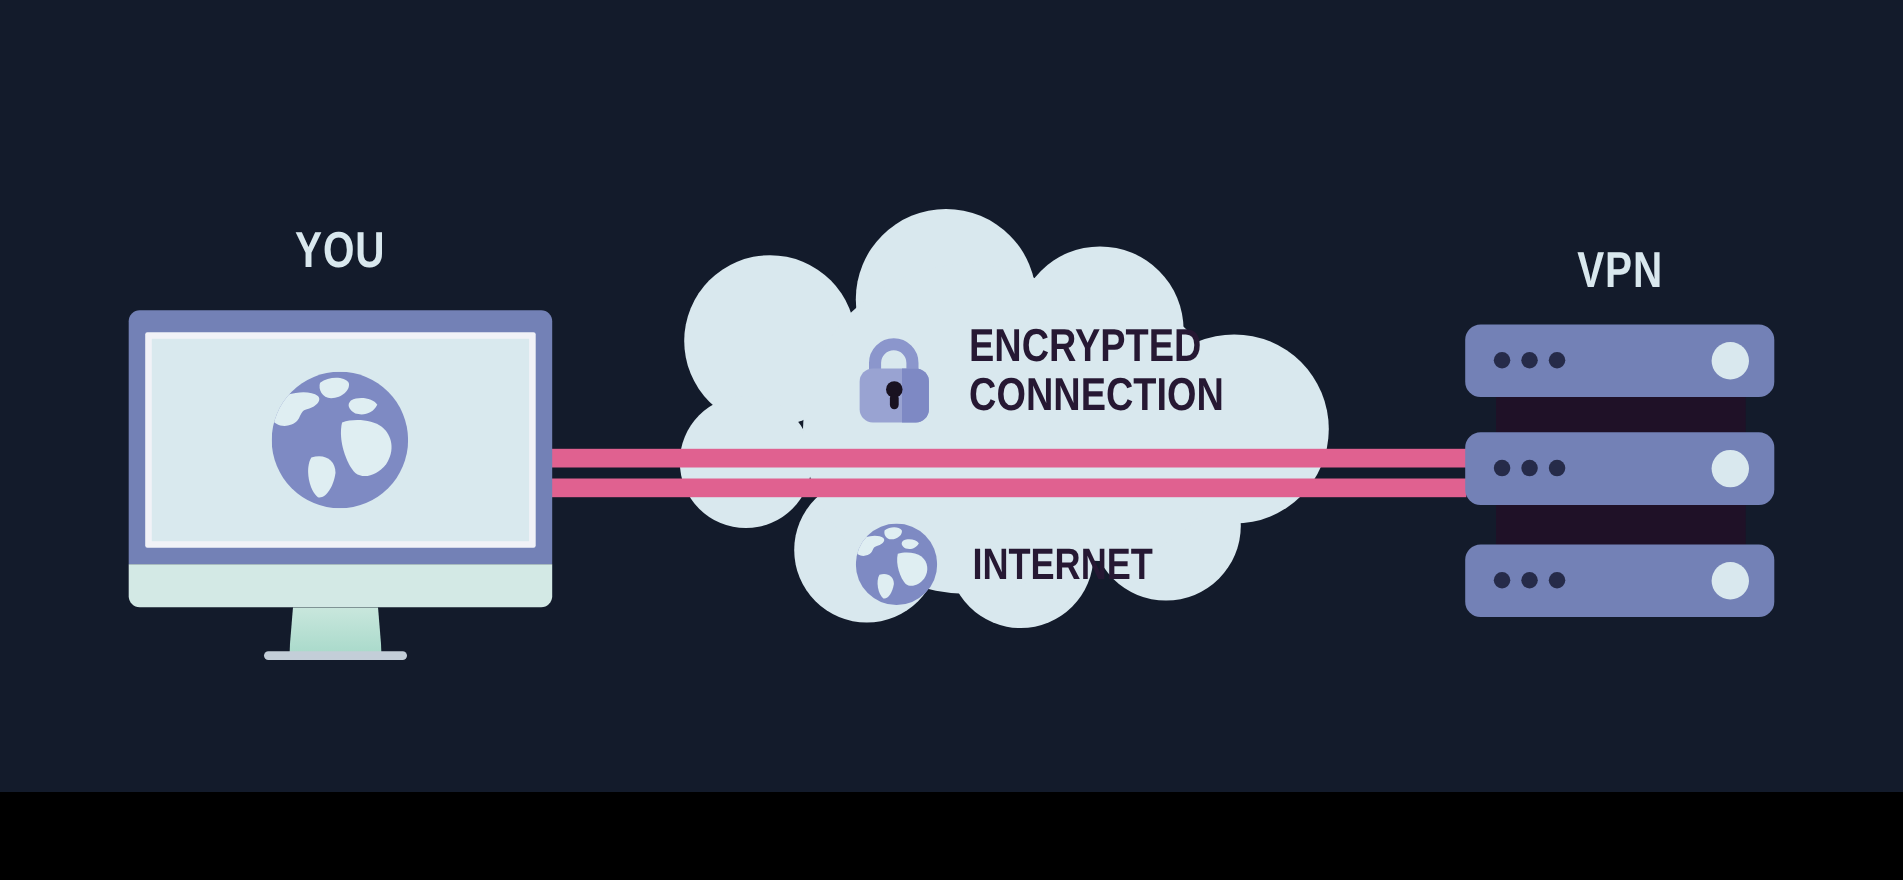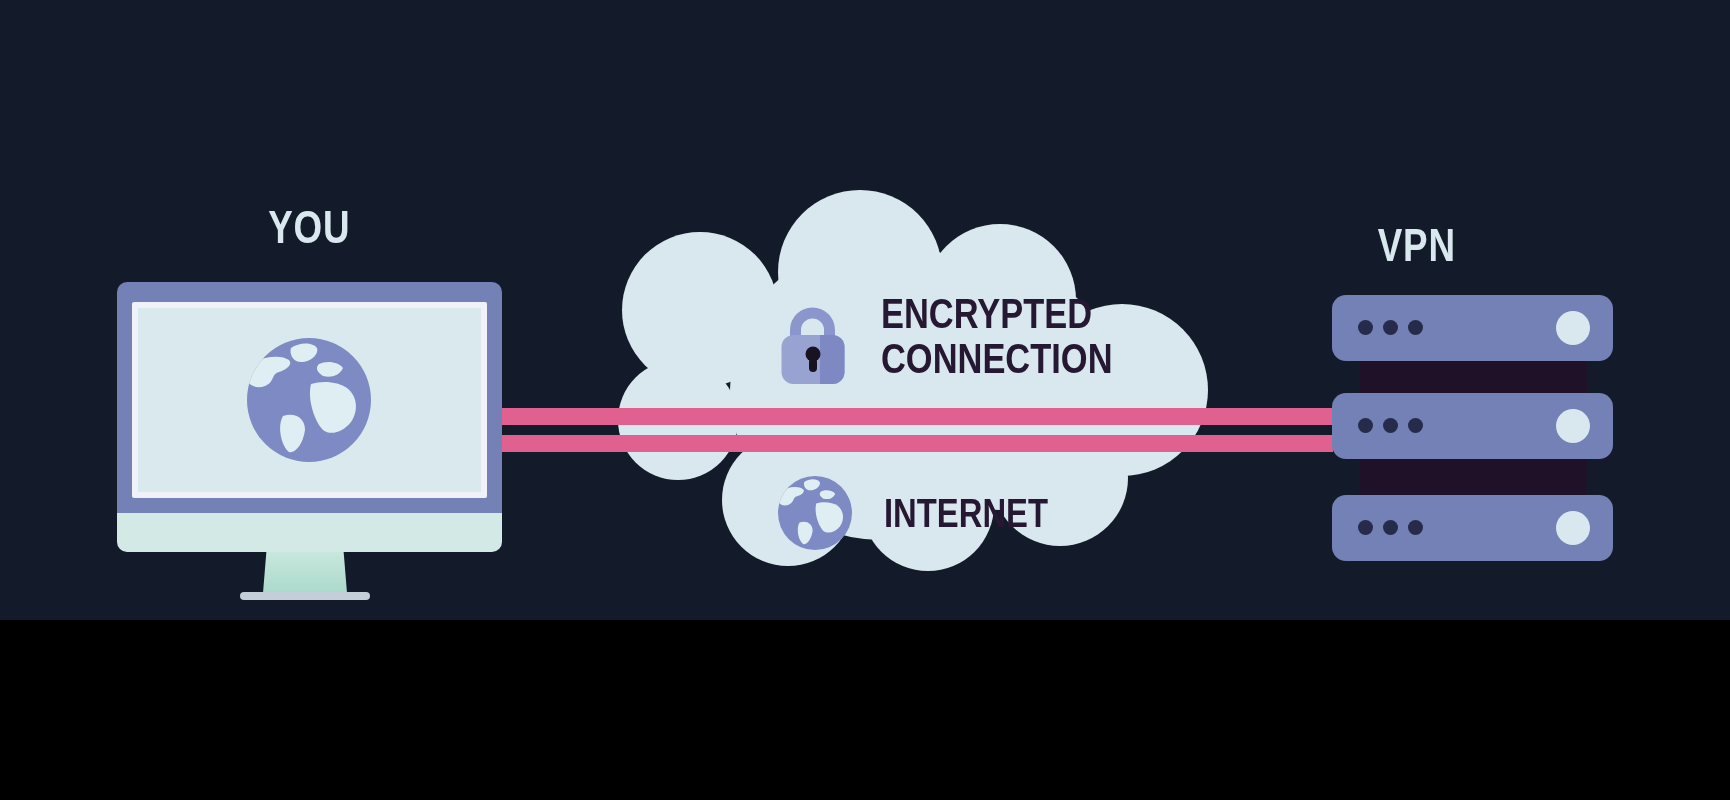--- a/index.html
+++ b/index.html
@@ -1,28 +1,28 @@
 <!DOCTYPE html>
 <html style="--background: #131b2b; --cloud: #d9e8ee; --accent-pink: #e06190; --device-purple: #7381b6; --lock-purple-light: #99a3d2; --lock-purple-dark: #7e89c4; --shackle-purple: #8b96cc; --globe-sea: #7e8ac3; --globe-land: #dfeef2; --screen-light: #d9e9ee; --screen-border: #f1f2f7; --mint: #d3e9e5; --stand-top: #c9e7dd; --stand-bottom: #aadacb; --base-gray: #c3ced8; --spine-dark: #1f1127; --dot-navy: #262b49; --keyhole-dark: #191221; --text-dark: #261833; --text-light: #d9e8ee;"><head>
 <meta charset="utf-8">
 <style>
   html,body{margin:0;padding:0;background:#000;}
   .stage{
-    position:relative;width:1730px;height:620px;overflow:hidden;
+    position:relative;width:1730px;height:720px;overflow:hidden;
     background:var(--background,#131b2b);
     font-family:"Liberation Sans",sans-serif;
   }
   .node-label{
     position:absolute;text-align:center;
     color:var(--text-light,#d9e8ee);
     font-weight:700;font-size:46px;line-height:46px;letter-spacing:1px;
   }
   .node-label .squeeze{display:inline-block;transform:scaleX(.8);transform-origin:center;}
   .label-you{left:117px;top:204px;width:385px;}
-  .label-vpn{left:1276px;top:222px;width:281px;}
+  .label-vpn{left:1332px;top:222px;width:281px;}
 
   
   .monitor{position:absolute;left:117px;top:282px;width:385px;height:320px;z-index:5;}
   .monitor-frame{position:absolute;left:0;top:0;width:385px;height:231px;
     background:var(--device-purple,#7381b6);border-radius:10px 10px 0 0;}
   .monitor-screen-border{position:absolute;left:15px;top:20px;width:355px;height:196px;
     background:var(--screen-border,#f1f2f7);border-radius:2px;}
   .monitor-screen{position:absolute;left:21px;top:26px;width:343px;height:184px;
     background:var(--screen-light,#d9e9ee);overflow:hidden;}
   .monitor-globe{position:absolute;left:109px;top:30px;}

